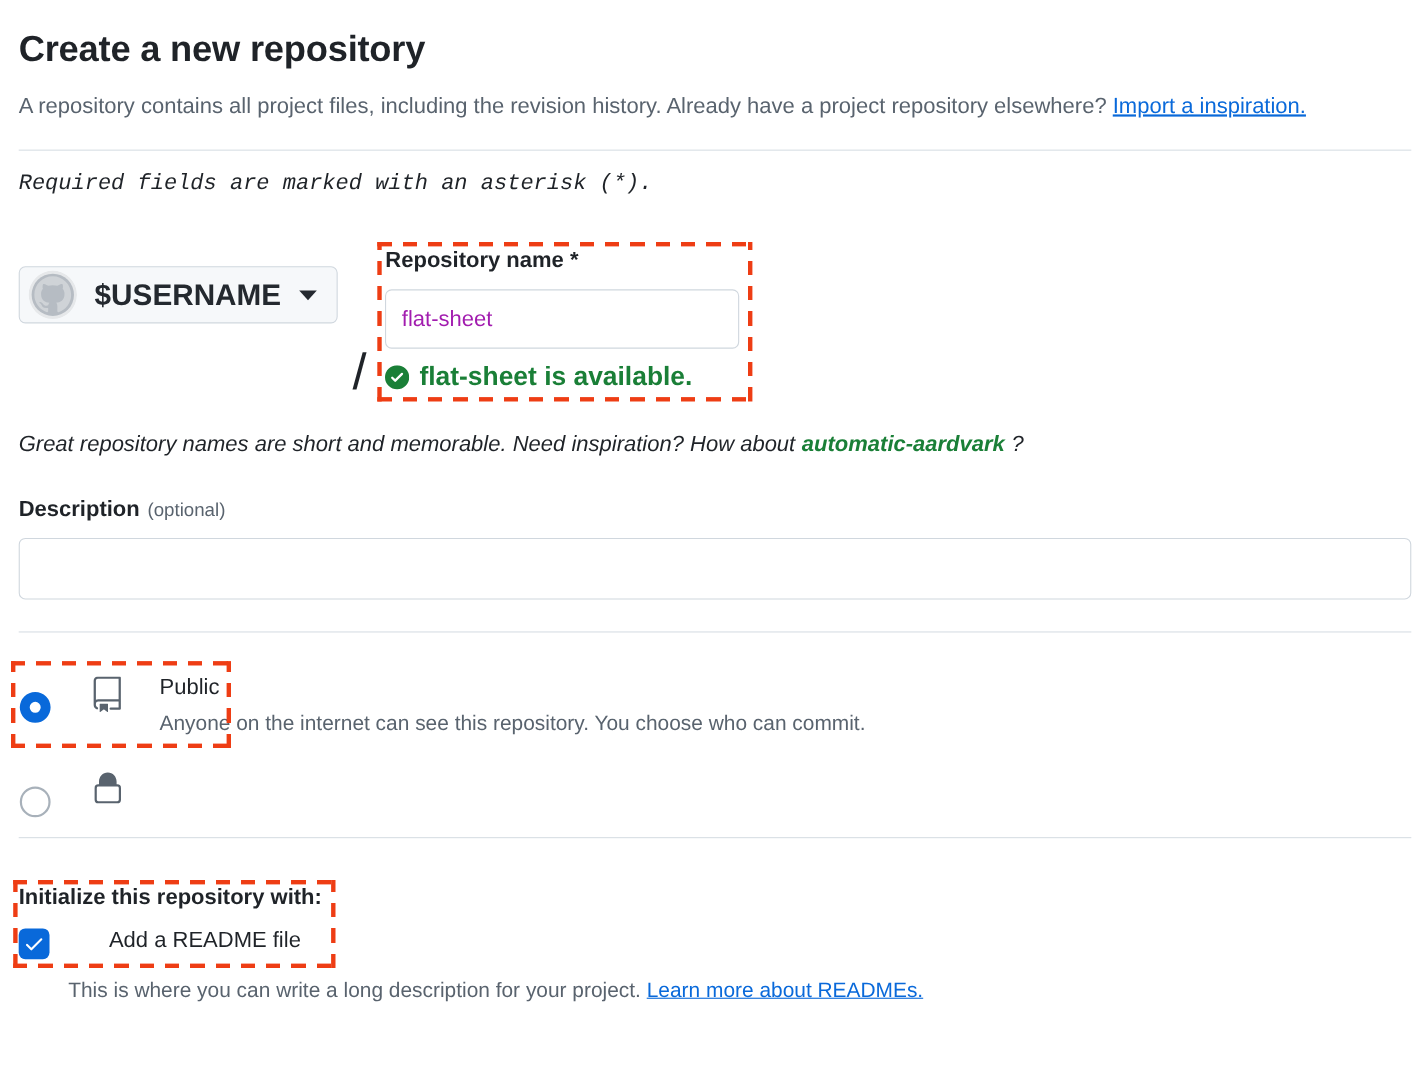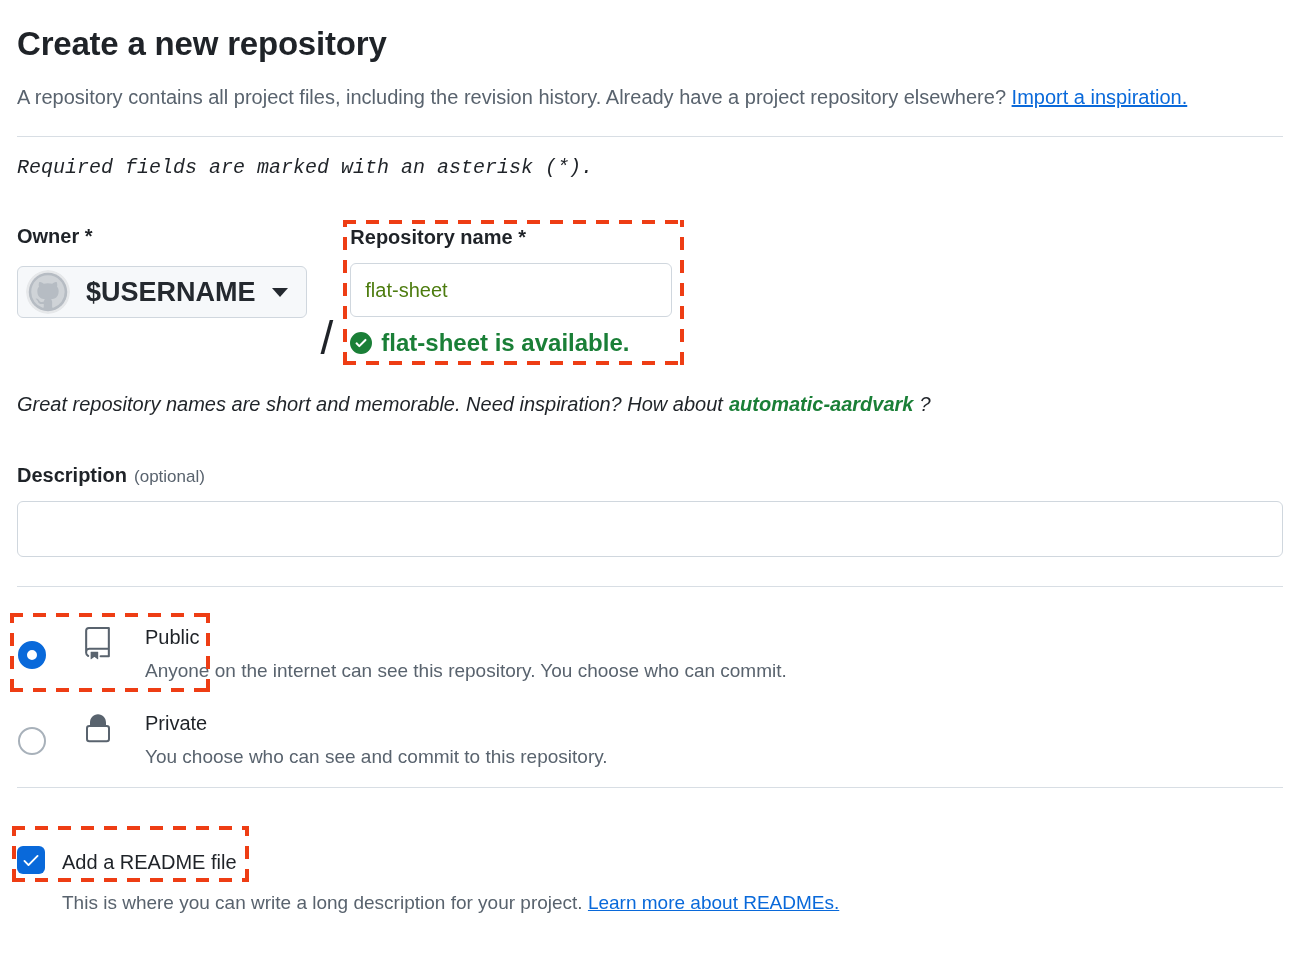--- a/index.html
+++ b/index.html
@@ -66,33 +66,33 @@
   .slash {
     align-self: flex-end; height: 52px; line-height: 50px;
     font-size: 46px; font-weight: 400; color: #1f2328;
     margin: 0 10px 0 14px;
   }
   .repo-annotation { padding: 5px 12px 8px 7px; width: fit-content; }
   .repo-input {
     margin-top: 14px; display: block;
     width: 322px; height: 54px; padding: 0 14px;
     font-size: 20px; font-family: "Liberation Sans", sans-serif;
-    color: #4d7c0f; border: 1px solid #d0d7de; border-radius: 6px; outline: none;
+    color: #a21caf; border: 1px solid #d0d7de; border-radius: 6px; outline: none;
     background: #fff;
   }
   .availability { margin-top: 12px; display: flex; align-items: center; }
   .availability .msg { margin-left: 9px; font-size: 24px; font-weight: 700; color: #1a7f37; }
 
   
   .suggestion { margin-top: 27px; font-size: 20px; line-height: 25px; color: #1f2328; font-style: italic; }
   .suggestion .name { color: #1a7f37; font-weight: 700; margin-left: 6px; }
   .suggestion .after { margin-left: 6px; }
 
   
-  .description-block { margin-top: 46px; }
+  .description-block { margin-top: 34px; }
   .optional { font-size: 17px; font-weight: 400; color: #59636e; margin-left: 7px; }
   .description-input {
     margin-top: 14px; display: block; width: 100%; height: 56px;
     border: 1px solid #d0d7de; border-radius: 6px; outline: none;
     font-size: 20px; font-family: "Liberation Sans", sans-serif; padding: 0 14px;
     background: #fff;
   }
   hr.divider2 { border: none; border-top: 1px solid #d8dee4; margin: 29px 0 0 0; }
 
   
@@ -114,21 +114,21 @@
     width: 200px; height: 79px; pointer-events: none;
   }
   hr.divider3 { border: none; border-top: 1px solid #d8dee4; margin: 18px 0 0 0; }
 
   
   .init-annotation {
     margin: 38px 0 0 -5px; width: fit-content;
     padding: 4px 12px 8px 5px;
   }
   .init-heading { font-size: 20px; font-weight: 700; line-height: 24px; }
-  .readme-row { display: flex; align-items: flex-end; margin-top: 16px; }
+  .readme-row { display: flex; align-items: flex-start; margin-top: 16px; gap: 37px; }
   .checkbox {
     flex: none; width: 28px; height: 28px; border-radius: 6px;
     background: #0969da; display: flex; align-items: center; justify-content: center;
     cursor: pointer;
   }
   .readme-label { margin-left: 17px; font-size: 20px; color: #1f2328; cursor: pointer; }
   .init-note { margin: 9px 0 0 45px; font-size: 19px; line-height: 24px; color: #59636e; }
 </style>
 </head>
 <body>
@@ -141,21 +141,20 @@
     <a class="link">Import a inspiration.</a>
   </p>
 
   <hr class="divider">
 
   <p class="required-note">Required fields are marked with an asterisk (*).</p>
 
   <div class="owner-repo-row">
 
     <div class="owner-col">
-      <div class="field-label">Owner *</div>
       <div class="owner-button">
         <svg class="avatar" viewBox="0 0 16 16">
           <circle cx="8" cy="8" r="8" fill="#e6e8ea"></circle>
           <circle cx="8" cy="8" r="7" fill="#b6bcc3"></circle>
           <path fill="#cfd3d7" transform="translate(1.9,1.9) scale(0.76)" d="M8 0c4.42 0 8 3.58 8 8a8.013 8.013 0 0 1-5.45 7.59c-.4.08-.55-.17-.55-.38 0-.27.01-1.13.01-2.2 0-.75-.25-1.23-.54-1.48 1.78-.2 3.65-.88 3.65-3.95 0-.88-.31-1.59-.82-2.15.08-.2.36-1.02-.08-2.12 0 0-.67-.22-2.2.82-.64-.18-1.32-.27-2-.27-.68 0-1.36.09-2 .27-1.53-1.03-2.2-.82-2.2-.82-.44 1.1-.16 1.92-.08 2.12-.51.56-.82 1.27-.82 2.15 0 3.06 1.86 3.75 3.64 3.95-.23.2-.44.55-.51 1.07-.46.21-1.61.55-2.33-.66-.15-.24-.6-.83-1.23-.82-.67.01-.27.38.01.53.34.19.73.9.82 1.13.16.45.68 1.31 2.69.94 0 .67.01 1.3.01 1.49 0 .21-.15.45-.55.38A7.995 7.995 0 0 1 0 8c0-4.42 3.58-8 8-8Z"></path>
         </svg>
         <span class="owner-name">$USERNAME</span>
         <span class="caret-down"></span>
       </div>
     </div>
@@ -198,29 +197,26 @@
     </div>
   </div>
 
   <div class="vis-row private">
     <div class="radio unchecked"></div>
     <div class="vis-icon">
       <svg width="32" height="32" viewBox="0 0 24 24" style="margin-left:1px">
         <path fill="#59636e" d="M6 9V7.25C6 3.845 8.503 1 12 1s6 2.845 6 6.25V9h.5a2.5 2.5 0 0 1 2.5 2.5v8a2.5 2.5 0 0 1-2.5 2.5h-13A2.5 2.5 0 0 1 3 19.5v-8A2.5 2.5 0 0 1 5.5 9Zm1.5-1.75C7.5 4.58 9.422 2.5 12 2.5s4.5 2.08 4.5 4.75V9h-9ZM5.5 10.5a1 1 0 0 0-1 1v8a1 1 0 0 0 1 1h13a1 1 0 0 0 1-1v-8a1 1 0 0 0-1-1Z"></path>
       </svg>
     </div>
-    <div class="vis-text">
-      <div class="vis-title">Private</div>
-      <div class="vis-desc">You choose who can see and commit to this repository.</div>
-    </div>
   </div>
 
   <hr class="divider3">
 
   <div class="init-annotation dashed">
+    <div class="init-heading">Initialize this repository with:</div>
     <div class="readme-row">
       <div class="checkbox">
         <svg width="20" height="20" viewBox="0 0 16 16">
           <path fill="#ffffff" d="M13.78 4.22a.75.75 0 0 1 0 1.06l-7.25 7.25a.75.75 0 0 1-1.06 0L2.22 9.28a.751.751 0 0 1 .018-1.042.751.751 0 0 1 1.042-.018L6 10.94l6.72-6.72a.75.75 0 0 1 1.06 0Z"></path>
         </svg>
       </div>
       <span class="readme-label">Add a README file</span>
     </div>
   </div>
 

